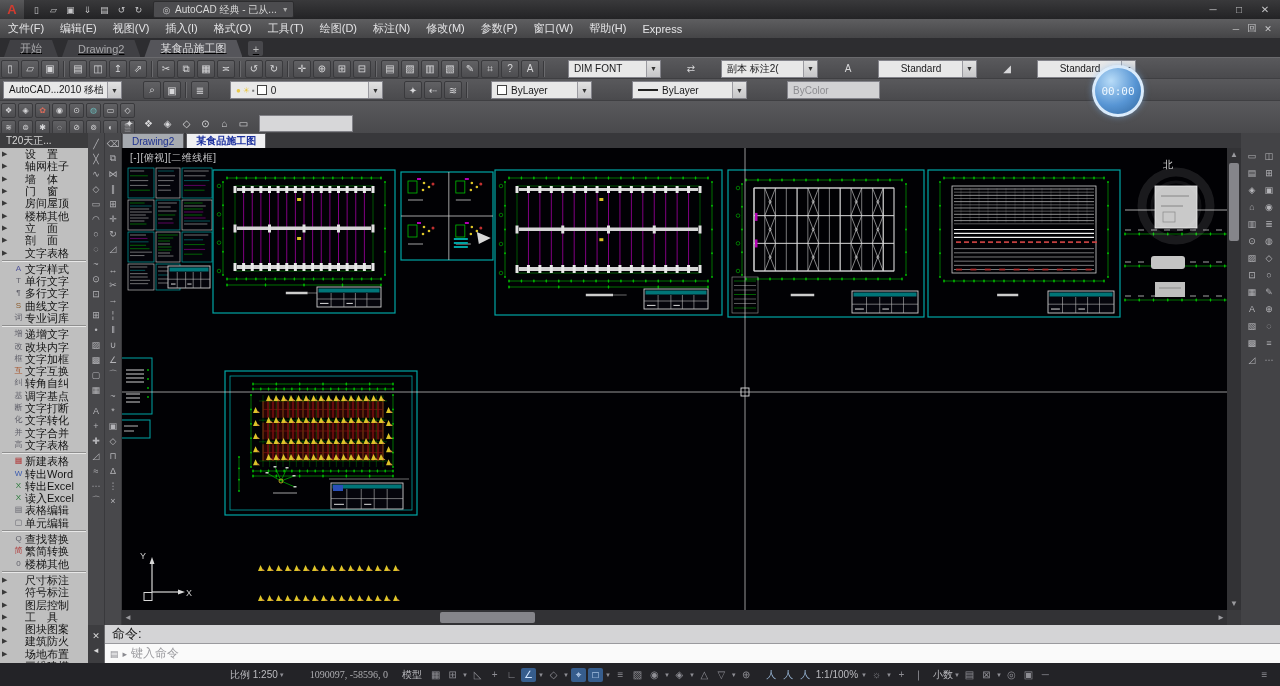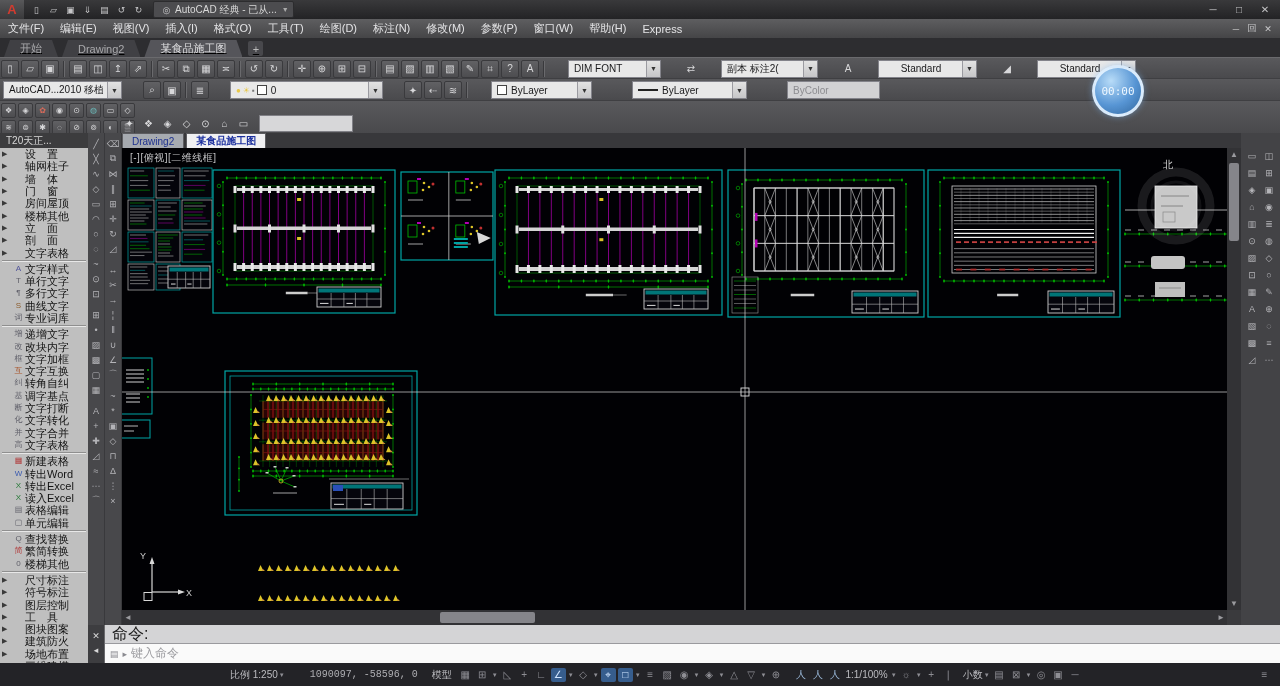--- a/index.html
+++ b/index.html
@@ -92,33 +92,33 @@
   
   #righttb{left:1241px;top:133px;width:39px;height:530px;background:#434346;display:flex;
     flex-wrap:wrap;justify-content:center;align-content:flex-start;padding-top:14px;box-sizing:border-box;}
   #righttb .vicon{width:17px;height:17px;}
   
   #cmd-gutter{left:88px;top:625px;width:16px;height:38px;background:#3d3d40;display:flex;
     flex-direction:column;align-items:center;padding-top:6px;box-sizing:border-box;color:#d8d8d8;}
   #cmd-gutter .g{font-size:9px;height:14px;}
   #cmdpanel{left:104px;top:625px;width:1176px;height:38px;border-left:1px solid #6a6a6d;box-sizing:border-box;}
   #cmd-hist{height:18px;background:#d4d4d6;border-bottom:1px solid #9a9a9e;display:flex;align-items:center;
-    padding-left:7px;font-size:16px;color:#1a1a1a;}
+    padding-left:7px;font-size:13px;color:#1a1a1a;}
   #cmd-input{height:19px;background:#fafafa;display:flex;align-items:center;padding-left:5px;font-size:12px;}
   #cmd-input .cicon{color:#8a8a90;font-size:9px;margin-right:4px;}
   #cmd-placeholder{color:#9c9ca0;}
   
   #statusbar{left:0;top:663px;width:1280px;height:23px;background:#232327;display:flex;align-items:center;
     color:#bcbcc0;font-size:10px;}
   .sicon{width:15px;height:14px;display:flex;align-items:center;justify-content:center;font-size:10px;
     color:#8e8e94;border-radius:2px;flex:none;margin:0 1px;}
   .sicon.on{background:#365d8d;color:#cfe4ff;}
   .sarrow{font-size:6px;color:#8e8e94;margin:0 1px;flex:none;}
   .stext{white-space:nowrap;flex:none;}
-  .mono{font-family:Liberation Mono, monospace;}
+  .mono{font-family:Liberation Serif, serif;}
   .ssp{flex:none;}
   
   #recorder{left:1092px;top:65px;width:52px;height:52px;border-radius:50%;
     background:radial-gradient(circle at 35% 28%,#b8dcf8,#5795d4 55%,#31669c);
     border:3px solid rgba(228,242,255,.92);box-sizing:border-box;display:flex;align-items:center;
     justify-content:center;color:#eef7ff;font-size:11px;font-family:"DejaVu Sans Mono",monospace;
     box-shadow:0 0 6px rgba(120,180,240,.5);}
 </style>
 </head>
 <body>

